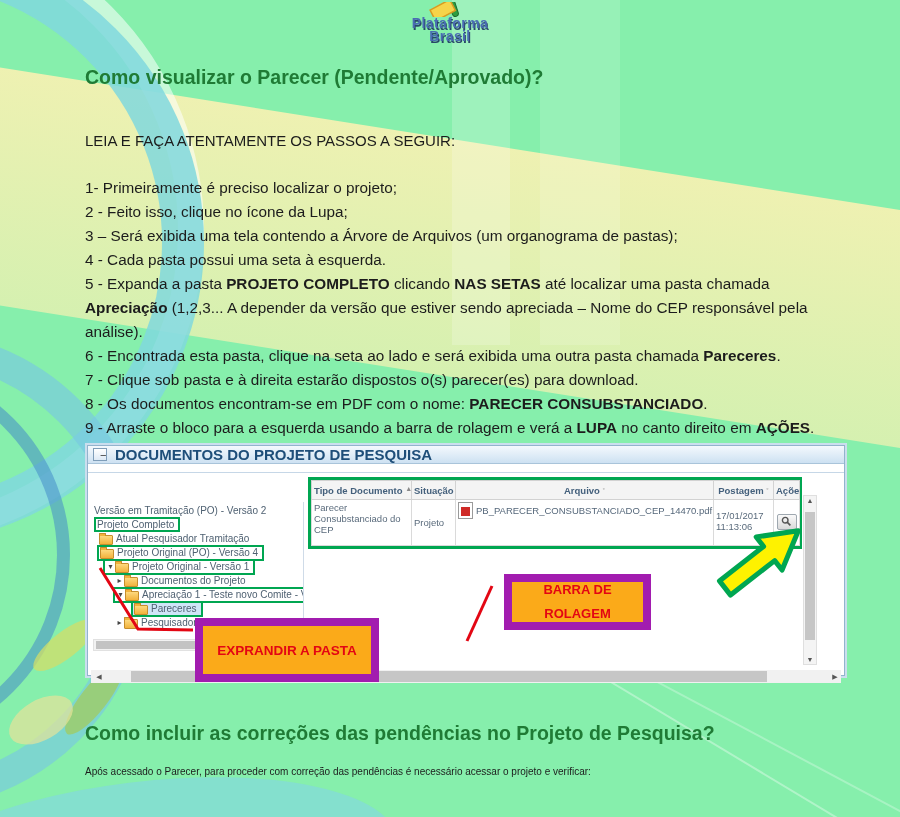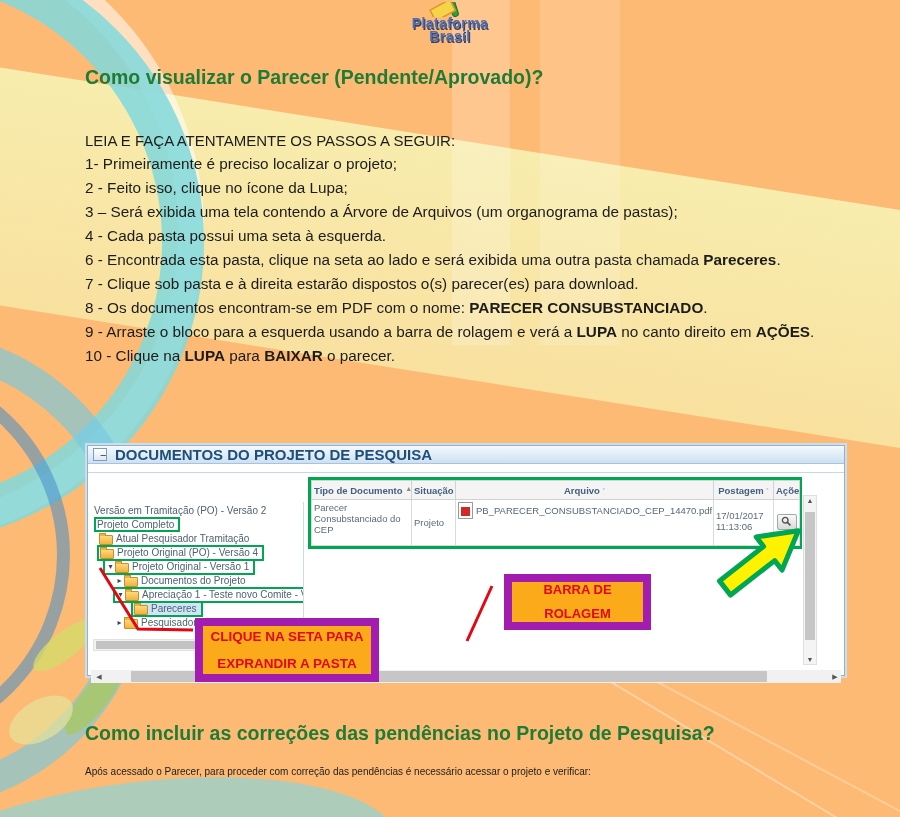--- a/index.html
+++ b/index.html
@@ -1,19 +1,19 @@
 <!DOCTYPE html>
 <html><head>
 <meta charset="utf-8">
 <style>
   html,body { margin:0; padding:0; }
   .page {
     position:relative; width:900px; height:817px; overflow:hidden;
     font-family:"Liberation Sans","DejaVu Sans",sans-serif;
-    background:#fdba74; color:#1c1c1c;
+    background:#86efac; color:#1c1c1c;
   }
   
   .deco { position:absolute; pointer-events:none; }
   .band-yellow { left:-60px; top:58px; width:1150px; height:235px;
     background:linear-gradient(rgba(247,241,178,.92),rgba(247,241,178,.70));
     transform:rotate(9deg); transform-origin:left top; }
   .arc-cyan1 { left:-400px; top:-60px; width:520px; height:520px; border-radius:50%;
     border:42px solid rgba(128,216,221,.85); }
   .arc-white1 { left:-428px; top:-86px; width:580px; height:580px; border-radius:50%;
     border:26px solid rgba(255,255,255,.55); }
@@ -42,21 +42,21 @@
   .logo-flag { display:block; margin:0 auto; }
   .logo-t { font-weight:bold; font-size:14px; letter-spacing:.4px; color:#4a6cb3;
     text-shadow:1px 1.5px 0 rgba(22,42,92,.85); line-height:13px; }
 
   
   .h-green { position:absolute; left:85px; margin:0; font-size:19.5px; font-weight:bold;
     color:#1f7b35; }
   .h1 { top:66px; }
   .h2 { top:722px; }
   .intro { position:absolute; left:85px; top:132px; margin:0; font-size:15px; }
-  .steps { position:absolute; left:85px; top:152px; width:748px; }
+  .steps { position:absolute; left:85px; top:176px; width:748px; }
   .step { margin:0; font-size:15.3px; line-height:24px; }
   .para { position:absolute; left:85px; top:760px; width:733px; margin:0;
     font-size:10px; line-height:23px; text-align:justify; }
 
   
   .shot { position:absolute; left:85px; top:443px; width:758px; height:231px;
     background:#fff; border:2px solid #cbdeee; box-shadow:0 0 0 1px #93b3cd inset; }
   .titlebar { position:absolute; left:1px; top:1px; right:1px; height:18px;
     background:linear-gradient(#f4f9fd,#cde1f2); border-bottom:1px solid #a9c4da;
     display:flex; align-items:center; gap:8px; padding:0 5px; box-sizing:border-box; }
@@ -159,20 +159,21 @@
   </div>
 
   <h1 class="h-green h1">Como visualizar o Parecer (Pendente/Aprovado)?</h1>
   <p class="intro">LEIA E FAÇA ATENTAMENTE OS PASSOS A SEGUIR:</p>
 
   <div class="steps">
     <p class="step">1- Primeiramente é preciso localizar o projeto;</p>
     <p class="step">2 - Feito isso, clique no ícone da Lupa;</p>
     <p class="step">3 – Será exibida uma tela contendo a Árvore de Arquivos (um organograma de pastas);</p>
     <p class="step">4 - Cada pasta possui uma seta à esquerda.</p>
+    <p class="step">5 - Expanda a pasta <b>PROJETO COMPLETO</b> clicando <b>NAS SETAS</b> até localizar uma pasta chamada <b>Apreciação</b> (1,2,3... A depender da versão que estiver sendo apreciada – Nome do CEP responsável pela análise).</p>
     <p class="step">6 - Encontrada esta pasta, clique na seta ao lado e será exibida uma outra pasta chamada <b>Pareceres</b>.</p>
     <p class="step">7 - Clique sob pasta e à direita estarão dispostos o(s) parecer(es) para download.</p>
     <p class="step">8 - Os documentos encontram-se em PDF com o nome: <b>PARECER CONSUBSTANCIADO</b>.</p>
     <p class="step">9 - Arraste o bloco para a esquerda usando a barra de rolagem e verá a <b>LUPA</b> no canto direito em <b>AÇÕES</b>.</p>
     <p class="step">10 - Clique na <b>LUPA</b> para <b>BAIXAR</b> o parecer.</p>
   </div>
 
   <div class="shot">
     <div class="titlebar">
       <button class="collapse-btn">−</button>
@@ -306,21 +307,20 @@
       <div class="hscroll">
         <span class="sarrow ha-l">◀</span>
         <div class="hthumb"></div>
         <span class="sarrow ha-r">▶</span>
       </div>
 
     </div>
   </div>
 
   <div class="callout c1">
-    <span>CLIQUE NA SETA PARA</span>
     <span>EXPRANDIR A PASTA</span>
   </div>
   <div class="callout c2">
     <span>BARRA DE</span>
     <span>ROLAGEM</span>
   </div>
 
   <svg class="overlay" width="900" height="817" viewBox="0 0 900 817">
     <polyline points="100,568 138,629 193,630" fill="none" stroke="#e30613" stroke-width="3"></polyline>
     <line x1="492" y1="586" x2="467" y2="641" stroke="#e30613" stroke-width="3"></line>

